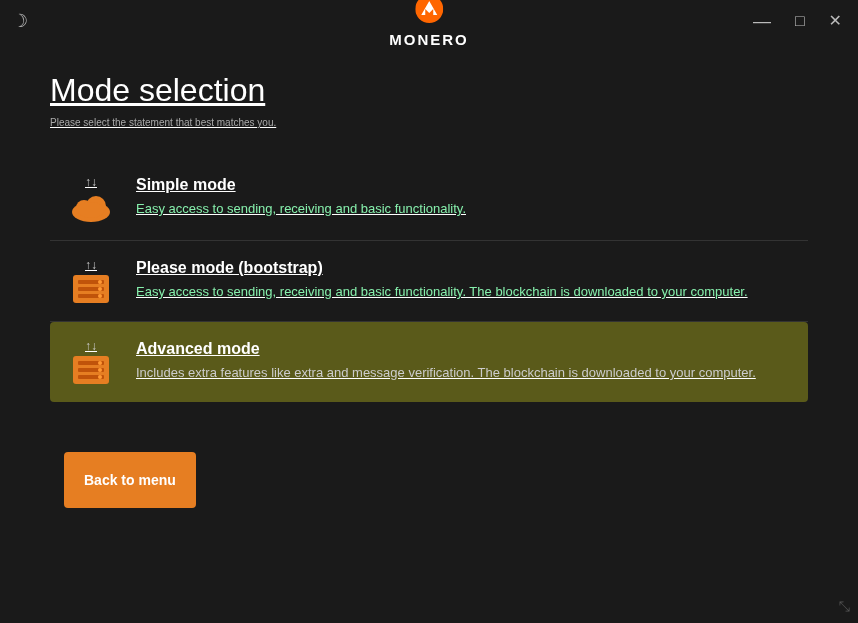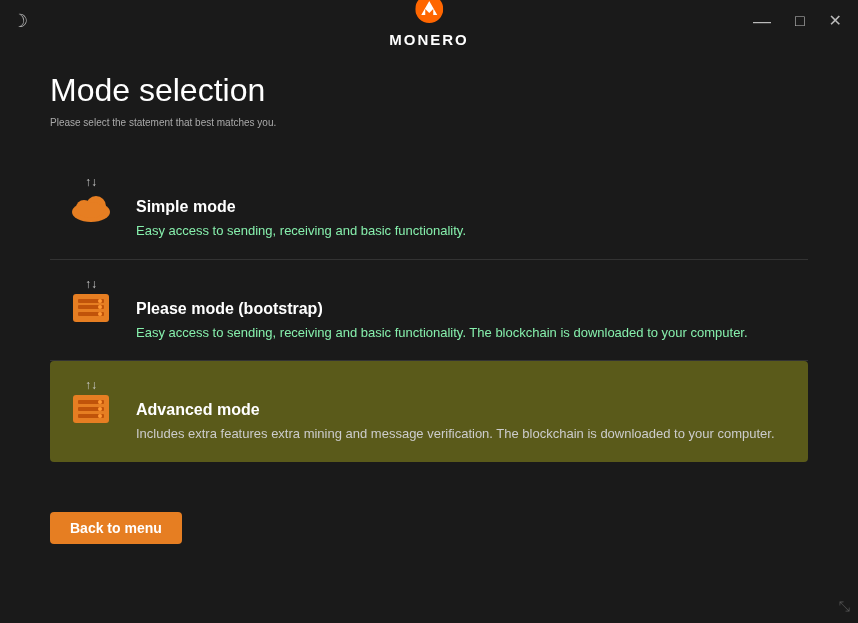--- a/index.html
+++ b/index.html
@@ -63,20 +63,21 @@
     }
 
     .moon-icon {
       color: #aaaaaa;
       font-size: 18px;
     }
 
     
     .main-content {
       padding: 30px 50px;
+      text-decoration: underline;
     }
 
     .page-title {
       font-size: 32px;
       font-weight: 300;
       color: #ffffff;
       margin-bottom: 8px;
     }
 
     .page-subtitle {
@@ -152,21 +153,20 @@
       top: 50%;
       transform: translateY(-50%);
       width: 4px;
       height: 4px;
       background-color: #ff9933;
       border-radius: 50%;
     }
 
     .mode-text {
       flex: 1;
-      margin-top: 22px;
     }
 
     .mode-name {
       font-size: 16px;
       font-weight: 600;
       color: #ffffff;
       margin-bottom: 5px;
     }
 
     .mode-name.active {
@@ -182,27 +182,27 @@
     .mode-item.active .mode-desc {
       color: #cccccc;
     }
 
     
     .back-btn {
       display: inline-block;
       background-color: #e67e22;
       color: #ffffff;
       border: none;
-      padding: 8px 20px;
+      padding: 20px 20px;
       font-size: 14px;
       font-weight: 600;
       border-radius: 4px;
       cursor: pointer;
       margin-top: 20px;
-      margin-left: 50px;
+      margin-left: 64px;
     }
 
     
     .resize-handle {
       position: absolute;
       bottom: 8px;
       right: 8px;
       color: #555555;
       font-size: 14px;
       cursor: se-resize;
@@ -286,21 +286,21 @@
     <div class="mode-icon-wrap">
       <div class="transfer-arrows">↑↓</div>
       <div class="server-icon">
         <div class="server-line"></div>
         <div class="server-line"></div>
         <div class="server-line"></div>
       </div>
     </div>
     <div class="mode-text">
       <div class="mode-name active">Advanced mode</div>
-      <div class="mode-desc">Includes extra features extra mining and message verification. The blockchain is downloaded to your computer.</div>
+      <div class="mode-desc">Includes extra features like extra and message verification. The blockchain is downloaded to your computer.</div>
     </div>
   </div>
 </div>
 
 
 <button class="back-btn">Back to menu</button>
 
 
 <div class="resize-handle">⤡</div>
 

